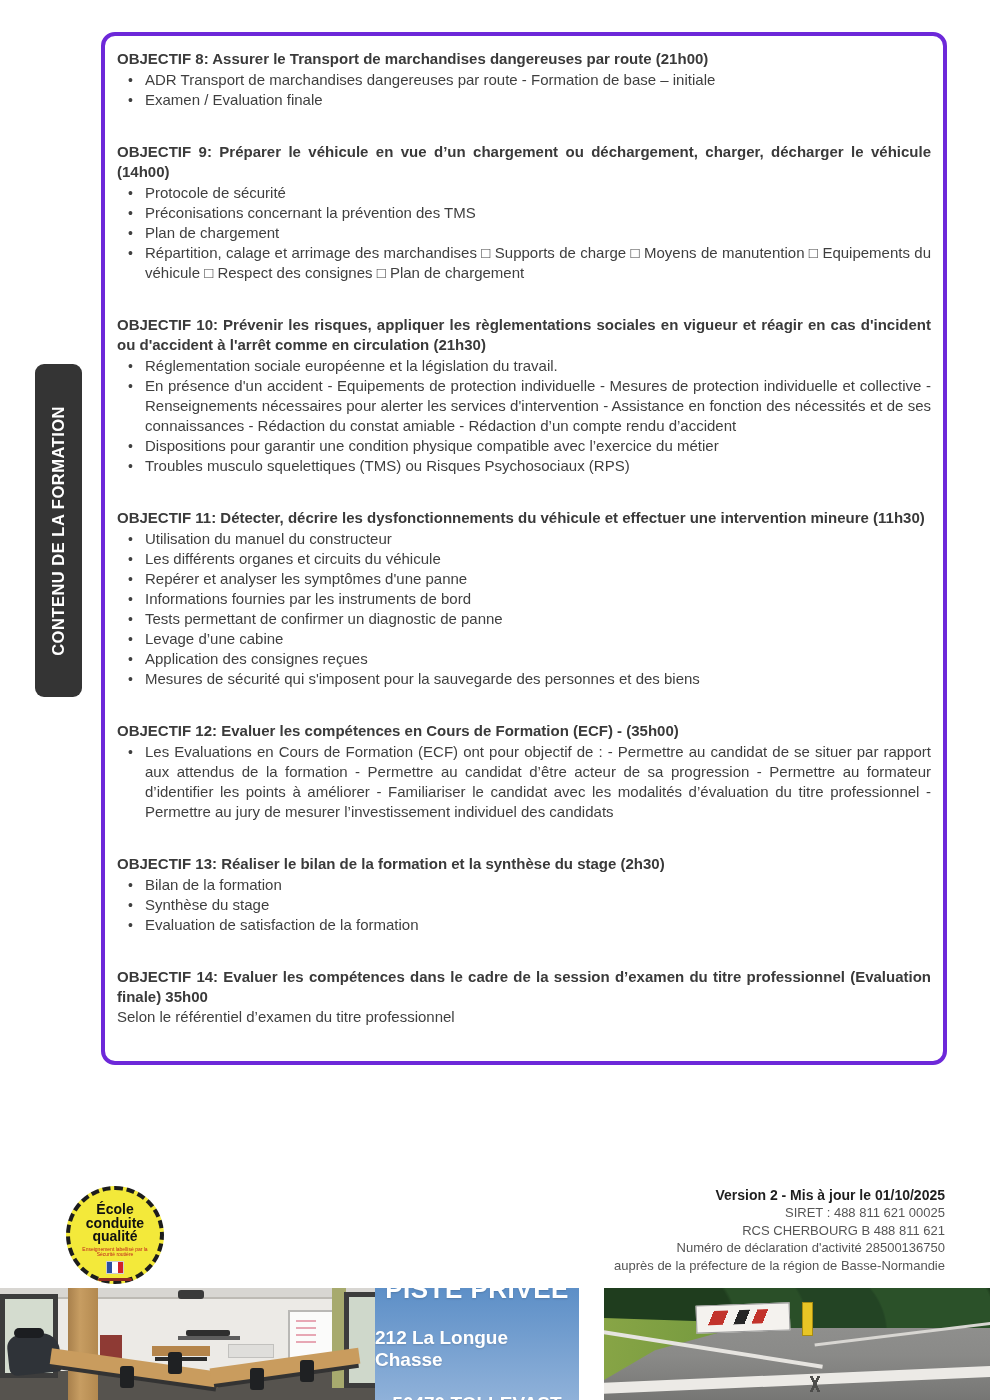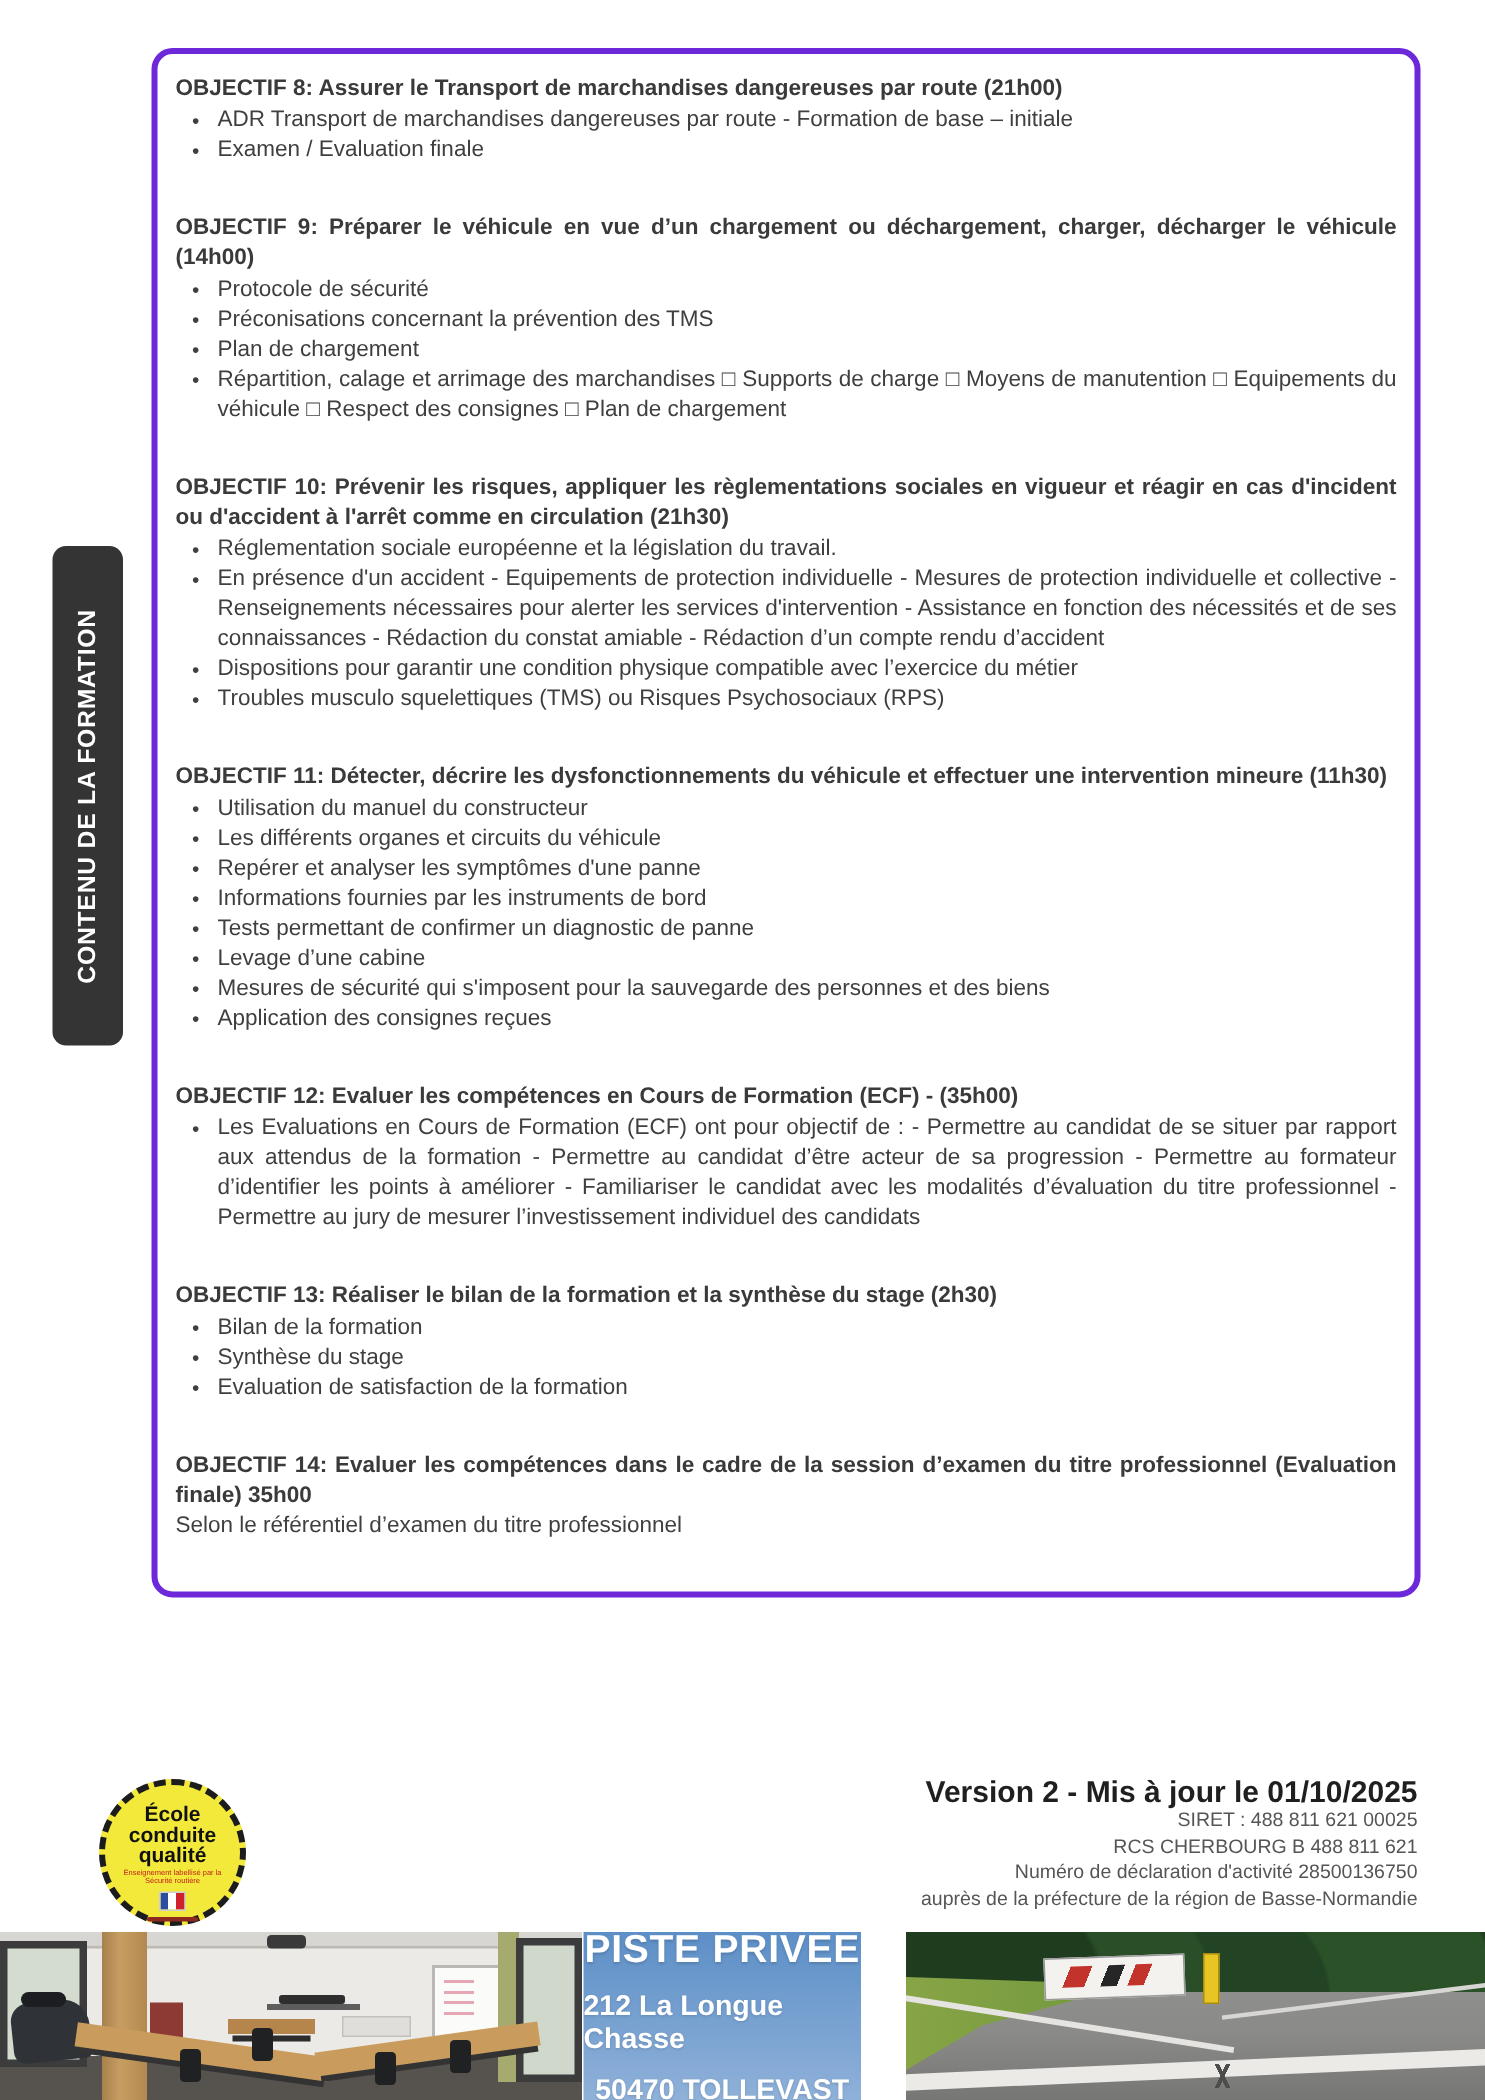--- a/index.html
+++ b/index.html
@@ -29,21 +29,21 @@
     background:#f3e93a;border:4px dashed #1c1c1c;box-sizing:border-box;text-align:center;}
   .badge-line{font-weight:bold;color:#111;font-size:14px;line-height:13.5px;}
   #badge-text{margin-top:13px;}
   .badge-sub{color:#c0231f;font-size:5px;line-height:5.5px;margin-top:3px;padding:0 10px;}
   .badge-flag{width:16px;height:11px;margin:3px auto 0 auto;border:1px solid #cfcfcf;
     background:linear-gradient(90deg,#2b4ea0 0 33%,#ffffff 33% 66%,#d0202a 66% 100%);}
   .badge-url{width:34px;height:3px;background:#8d2a20;margin:4px auto 0 auto;border-radius:2px;}
 
   
   #version-block{position:absolute;right:45px;top:1186px;text-align:right;}
-  #version-line{font-weight:bold;font-size:20px;color:#1f1f1f;line-height:18px;}
+  #version-line{font-weight:bold;font-size:14px;color:#1f1f1f;line-height:18px;}
   .legal-line{font-size:13px;color:#555555;line-height:17.5px;}
 
   
   #footer-strip{position:absolute;left:0;top:1288px;width:990px;height:112px;}
   .strip-seg{position:absolute;top:0;height:112px;overflow:hidden;}
 
   
   #photo-classroom{left:0;width:388px;background:linear-gradient(#d8d6d2 0 9px,#eceae6 9px 74%,#56534e 74% 100%);}
   .cl-ceiling-line{position:absolute;left:0;top:9px;width:100%;height:2px;background:#bdbab4;}
   .cl-projector{position:absolute;left:178px;top:2px;width:26px;height:9px;background:#3a3a3a;border-radius:3px;}
@@ -61,22 +61,22 @@
   .cl-door-right{position:absolute;left:344px;top:4px;width:44px;height:96px;background:#cfd8cb;border:5px solid #3c3c3c;box-sizing:border-box;}
   .cl-wallgreen{position:absolute;left:332px;top:0;width:14px;height:100px;background:#a7aa6e;}
   .cl-table-left{position:absolute;left:50px;top:72px;width:170px;height:16px;background:#c99c5e;transform:rotate(8deg);box-shadow:0 6px 0 -2px #333;}
   .cl-table-right{position:absolute;left:210px;top:70px;width:150px;height:16px;background:#c99c5e;transform:rotate(-8deg);box-shadow:0 6px 0 -2px #333;}
   .cl-table-center{position:absolute;left:152px;top:58px;width:58px;height:10px;background:#b5854b;box-shadow:0 8px 0 -3px #2d2d2d;}
   .cl-chair1,.cl-chair2,.cl-chair3,.cl-chair4{position:absolute;width:14px;height:22px;background:#1f2123;border-radius:3px;}
   .cl-chair1{left:120px;top:78px;} .cl-chair2{left:168px;top:64px;}
   .cl-chair3{left:250px;top:80px;} .cl-chair4{left:300px;top:72px;}
 
   
-  #address-panel{left:389px;width:185px;background:linear-gradient(#5d8fc7,#8fb1d9);
-    display:flex;flex-direction:column;align-items:center;justify-content:center;gap:12px;}
+  #address-panel{left:375px;width:204px;background:linear-gradient(#5d8fc7,#8fb1d9);
+    display:flex;flex-direction:column;align-items:center;justify-content:center;gap:22px;}
   #address-line1{color:#fff;font-weight:bold;font-size:26px;letter-spacing:.5px;text-shadow:0 1px 2px rgba(0,0,0,.15);}
   .address-sub{color:#fff;font-weight:bold;font-size:19px;text-shadow:0 1px 2px rgba(0,0,0,.15);}
 
   
   #photo-road{left:604px;width:386px;background:linear-gradient(#8f8f8d 38px,#8a8a88 60%,#767674);}
   .rd-sky{position:absolute;left:0;top:0;width:80px;height:14px;background:#bcd4e8;}
   .rd-trees{position:absolute;left:0;top:0;width:100%;height:40px;
     background:radial-gradient(circle at 12% 120%, #1f3d1e 25%, transparent 26%),
                radial-gradient(circle at 32% 110%, #2a4f28 30%, transparent 31%),
                radial-gradient(circle at 55% 115%, #234424 32%, transparent 33%),
@@ -130,22 +130,22 @@
         </div>
         <div class="section">
           <div class="sec-title">OBJECTIF 11: Détecter, décrire les dysfonctionnements du véhicule et effectuer une intervention mineure (11h30)</div>
           <ul class="bullets">
             <li>Utilisation du manuel du constructeur</li>
             <li>Les différents organes et circuits du véhicule</li>
             <li>Repérer et analyser les symptômes d'une panne</li>
             <li>Informations fournies par les instruments de bord</li>
             <li>Tests permettant de confirmer un diagnostic de panne</li>
             <li>Levage d’une cabine</li>
+            <li>Application des consignes reçues</li>
             <li>Mesures de sécurité qui s'imposent pour la sauvegarde des personnes et des biens</li>
-            <li>Application des consignes reçues</li>
           </ul>
         </div>
         <div class="section">
           <div class="sec-title">OBJECTIF 12: Evaluer les compétences en Cours de Formation (ECF) - (35h00)</div>
           <ul class="bullets">
             <li>Les Evaluations en Cours de Formation (ECF) ont pour objectif de : - Permettre au candidat de se situer par rapport aux attendus de la formation - Permettre au candidat d’être acteur de sa progression - Permettre au formateur d’identifier les points à améliorer - Familiariser le candidat avec les modalités d’évaluation du titre professionnel - Permettre au jury de mesurer l’investissement individuel des candidats</li>
           </ul>
         </div>
         <div class="section">
           <div class="sec-title">OBJECTIF 13: Réaliser le bilan de la formation et la synthèse du stage (2h30)</div>

